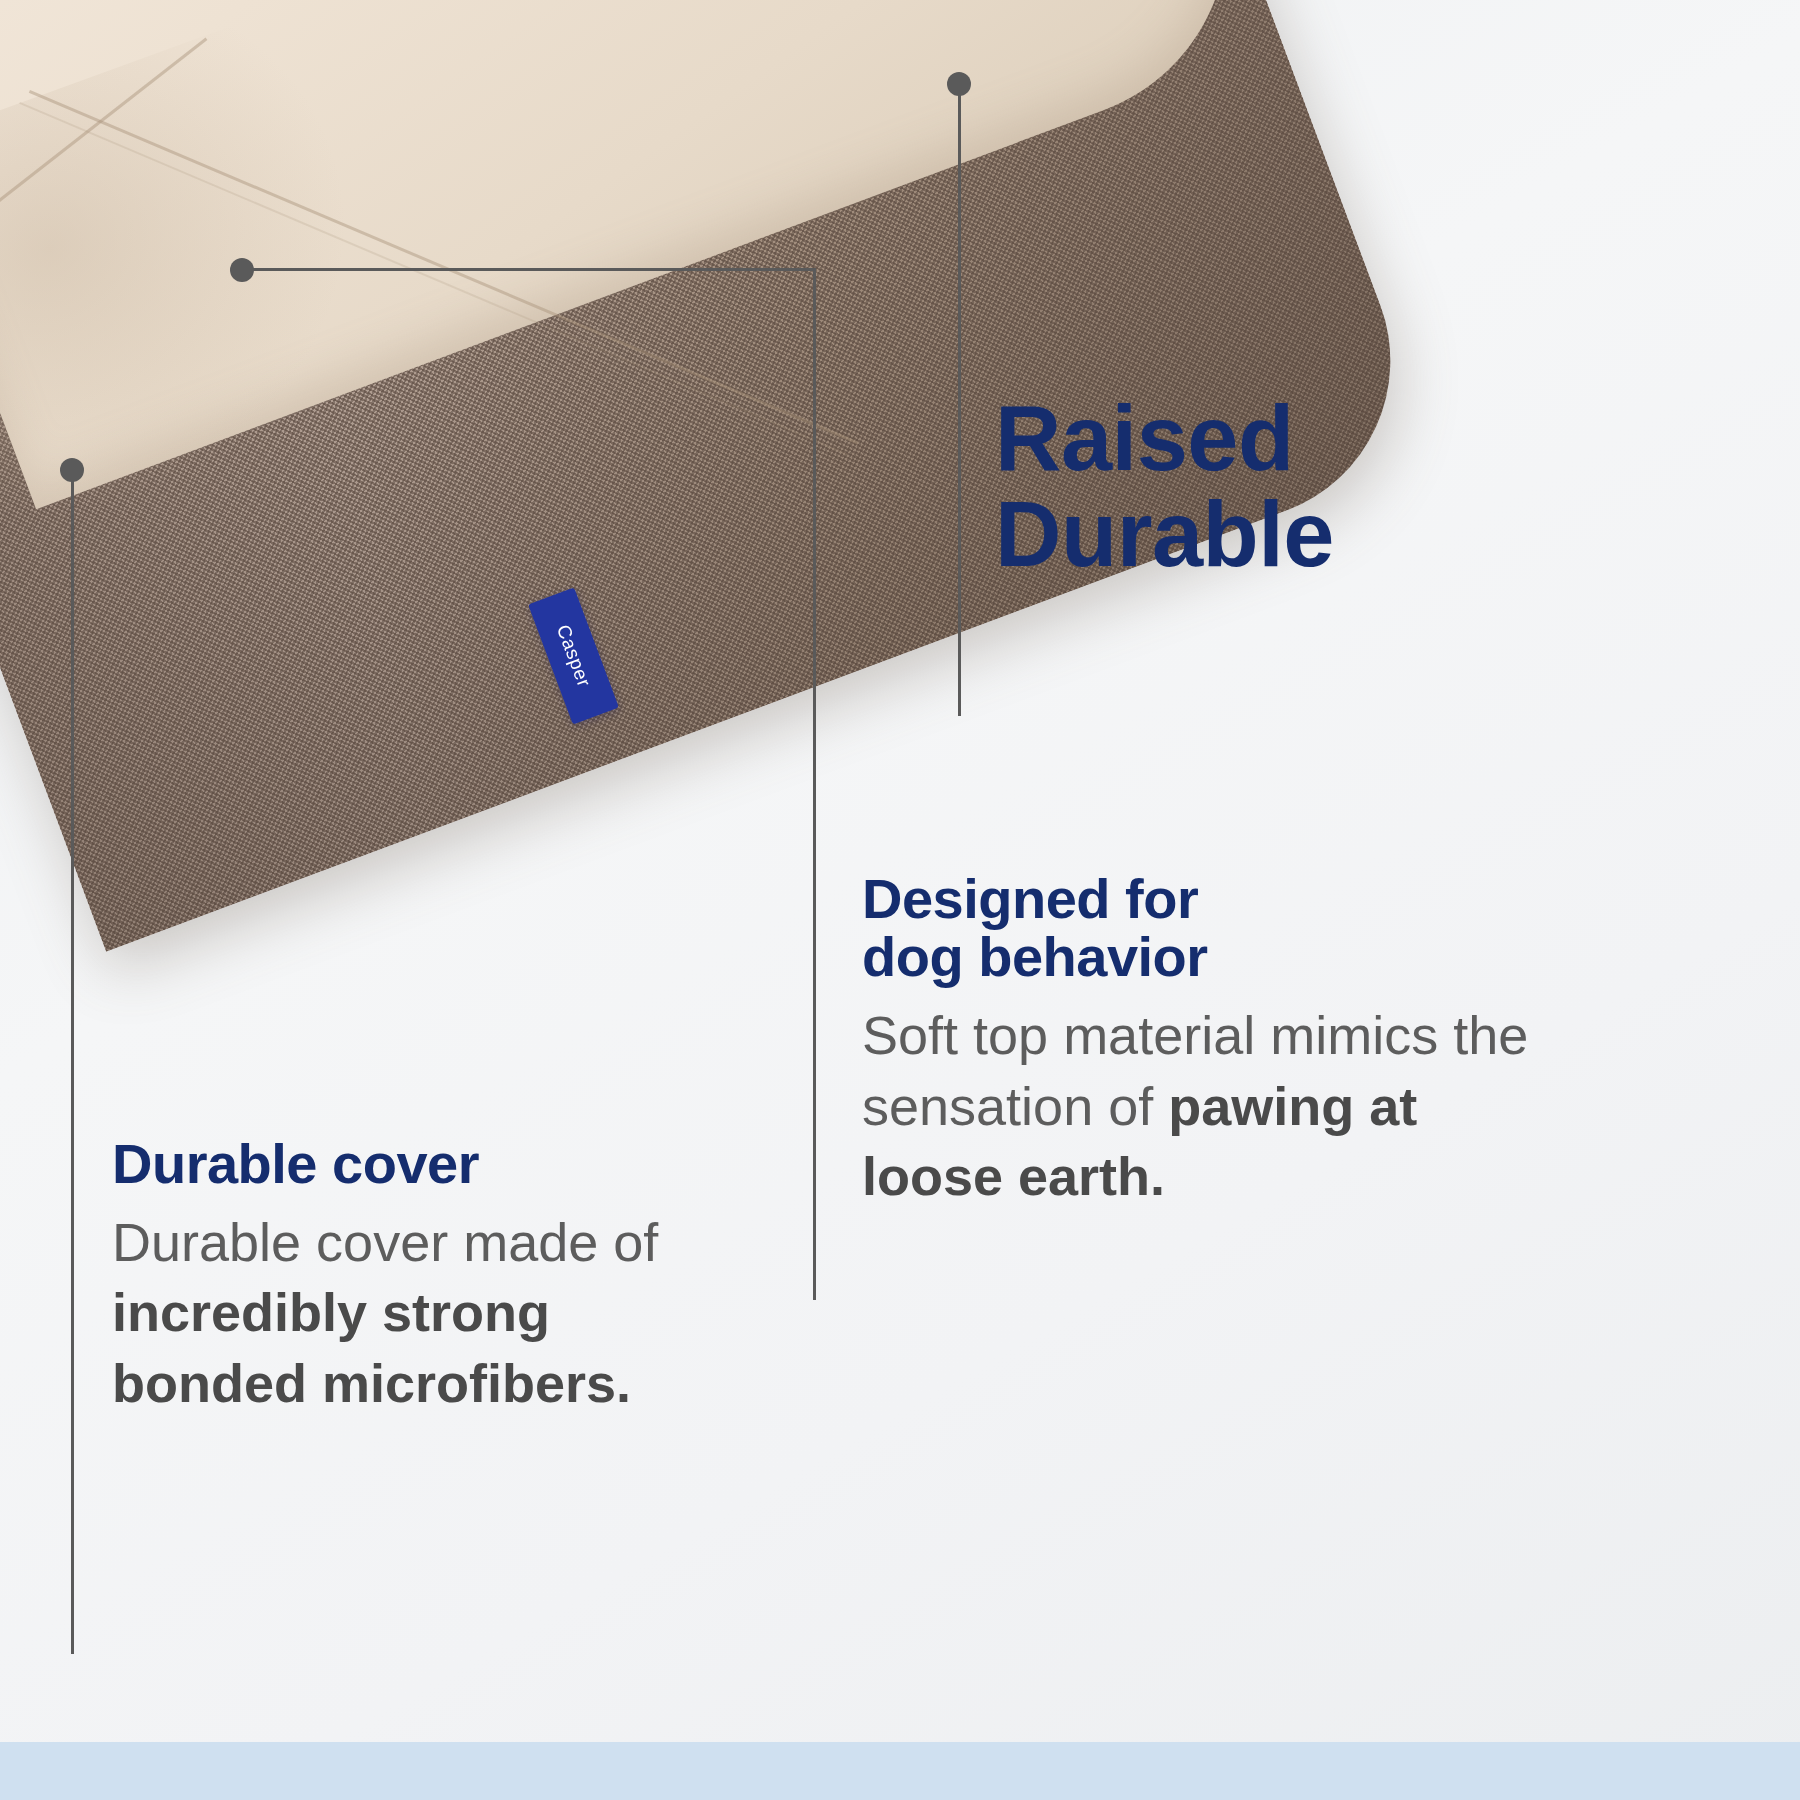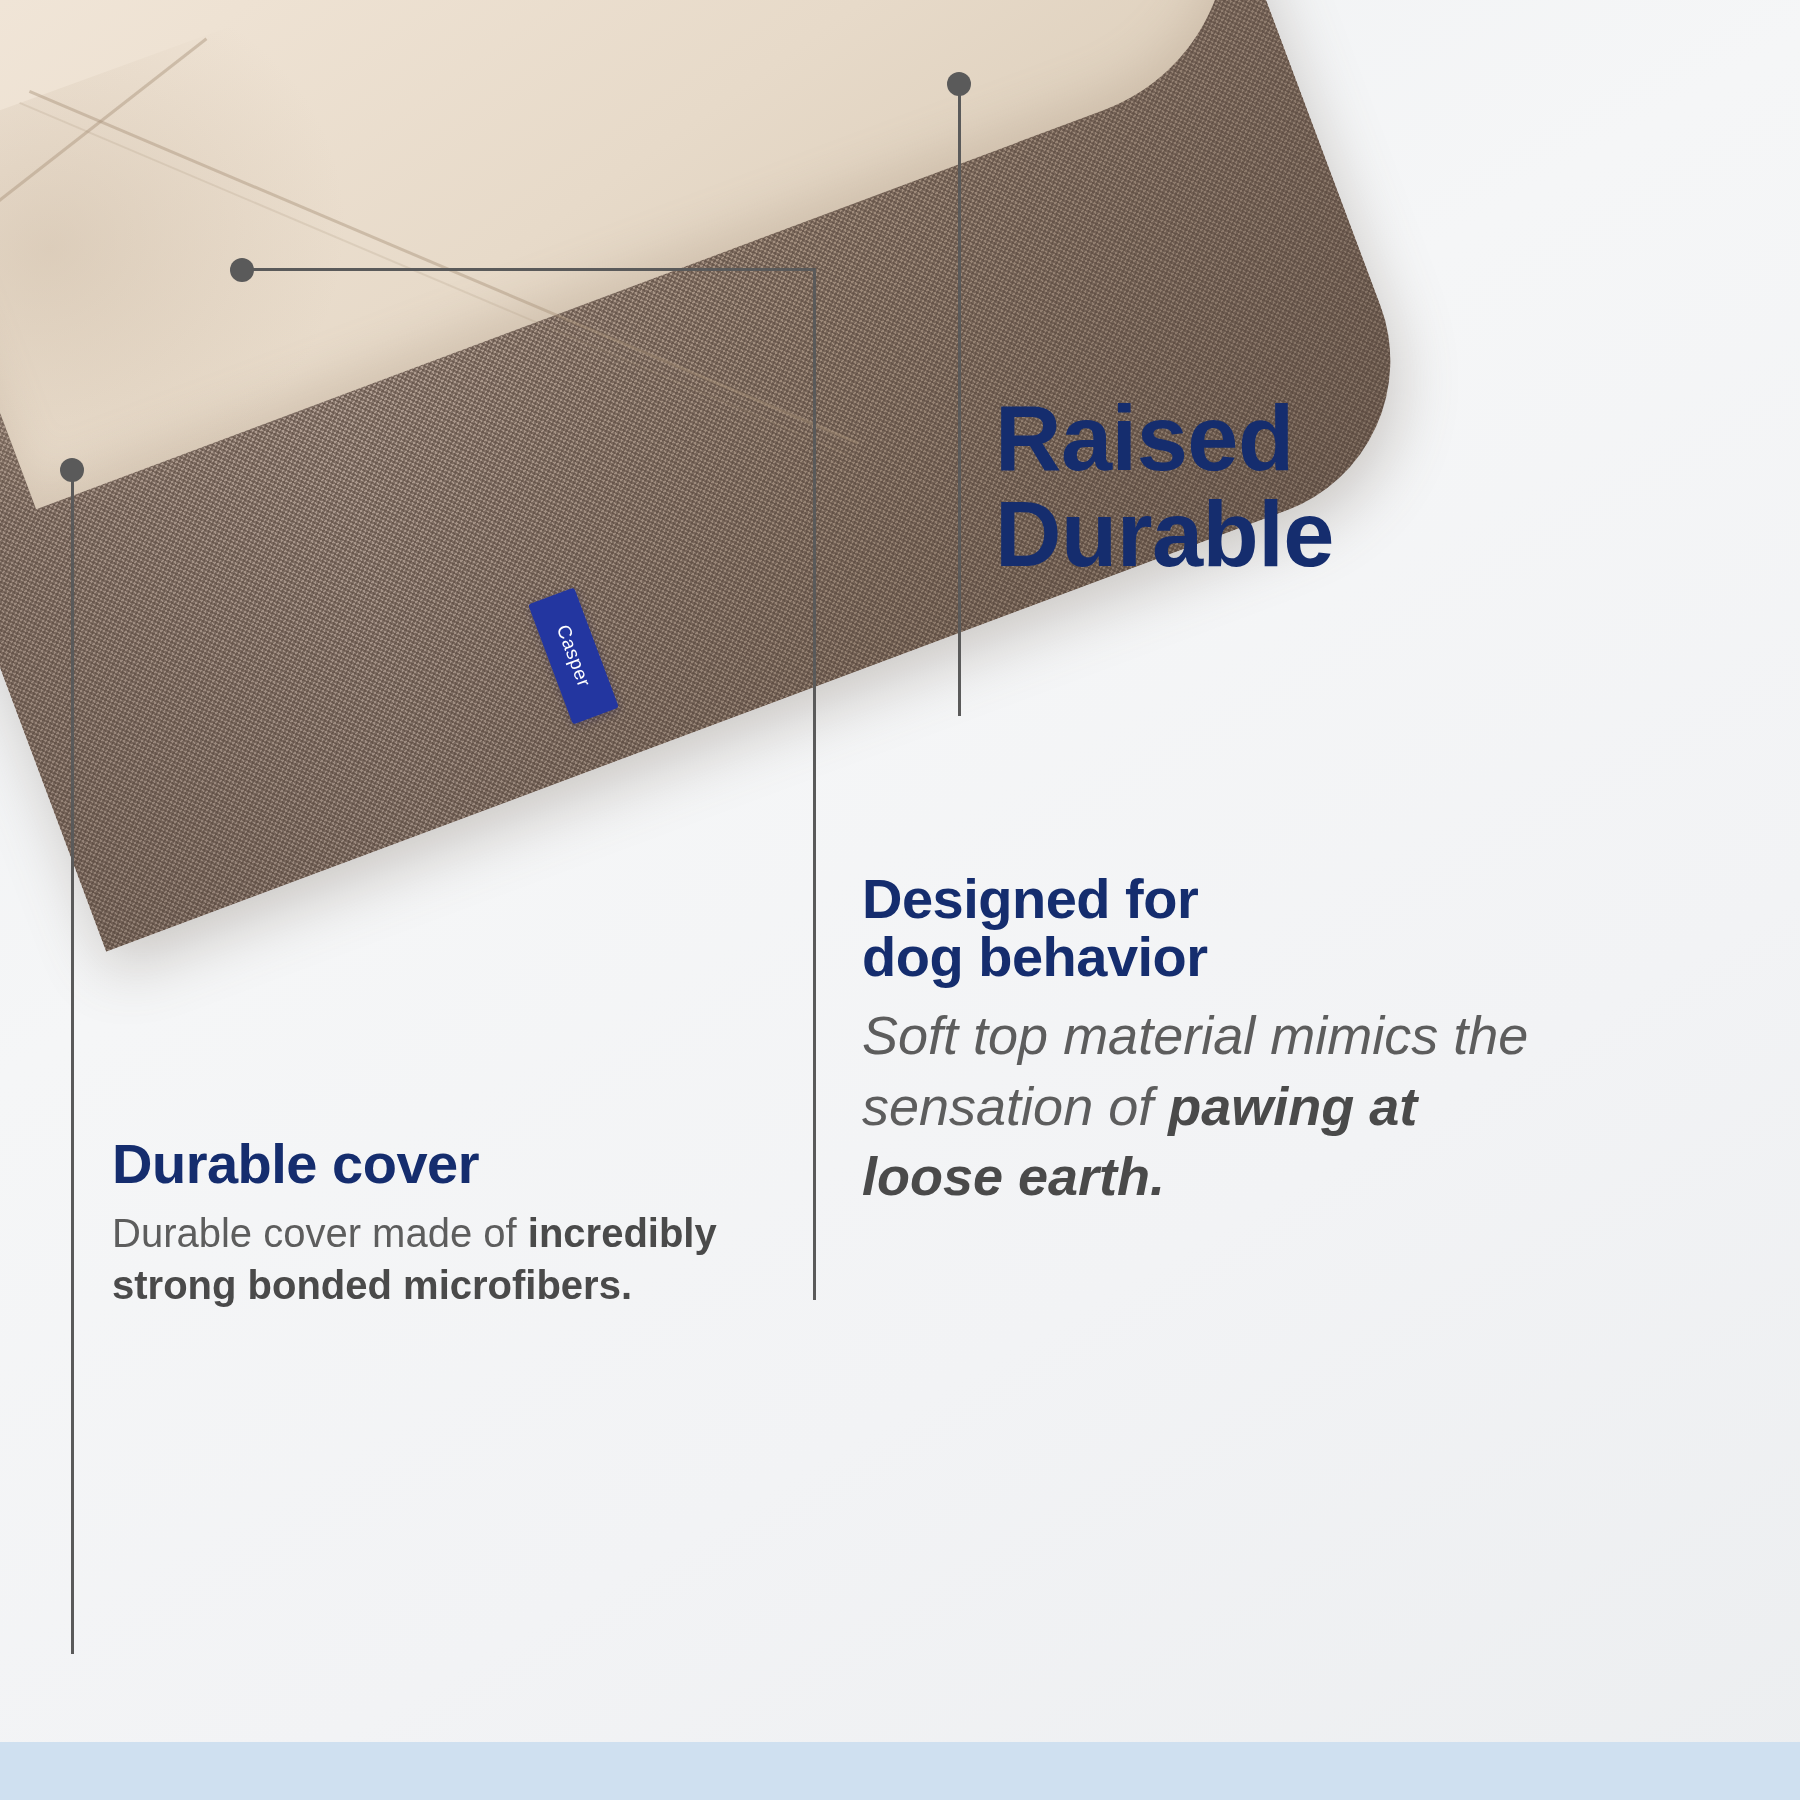--- a/index.html
+++ b/index.html
@@ -104,25 +104,25 @@
     font-weight:400;
   }
   .callout p b{color:#4a4a4a;font-weight:bold;}
 
   #c-bolsters{left:995px;top:370px;width:600px;margin-top:21px;}
   #c-bolsters h2{font-size:92px;}
   #c-bolsters p{font-size:56px;}
 
   #c-behavior{left:862px;top:870px;width:680px;}
   #c-behavior h2{font-size:56px;}
-  #c-behavior p{font-size:54px;font-style:italic;}
+  #c-behavior p{font-size:54px;}
 
   #c-cover{left:112px;top:1135px;width:640px;}
   #c-cover h2{font-size:56px;}
-  #c-cover p{font-size:40px;}
+  #c-cover p{font-size:54px;}
 </style>
 </head>
 <body>
 
 <div id="stage">
 
   <div class="photo">
     <div class="bed-side"></div>
     <div class="bed-side-fade"></div>
     <div class="bed-top"></div>

